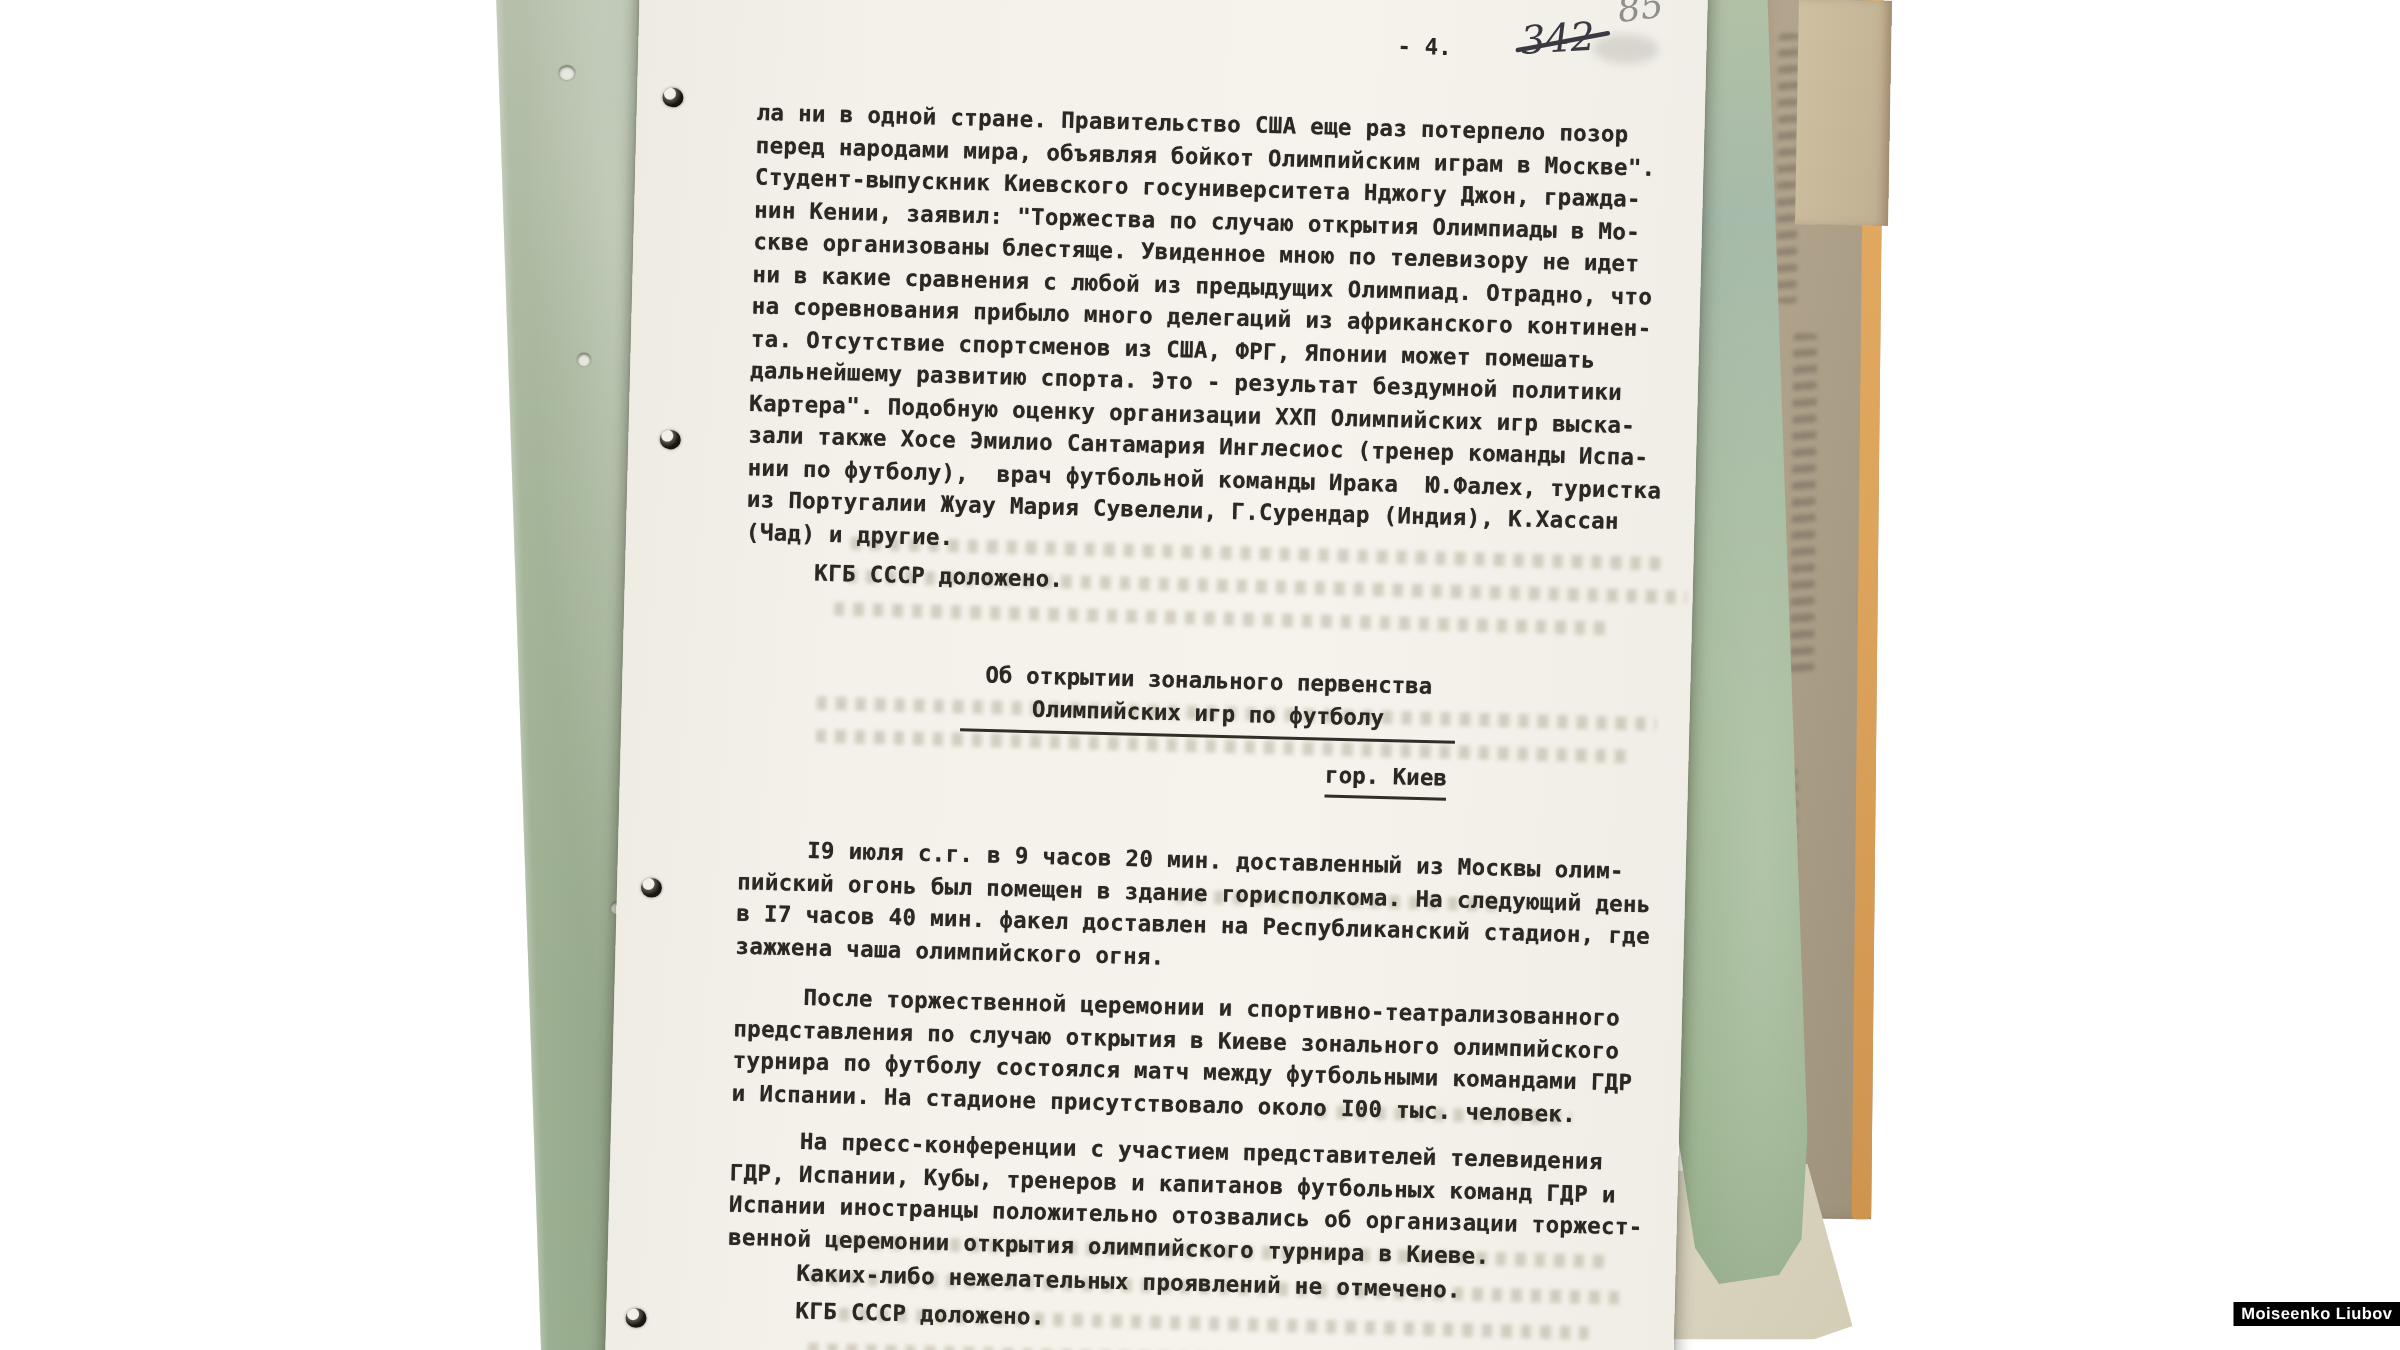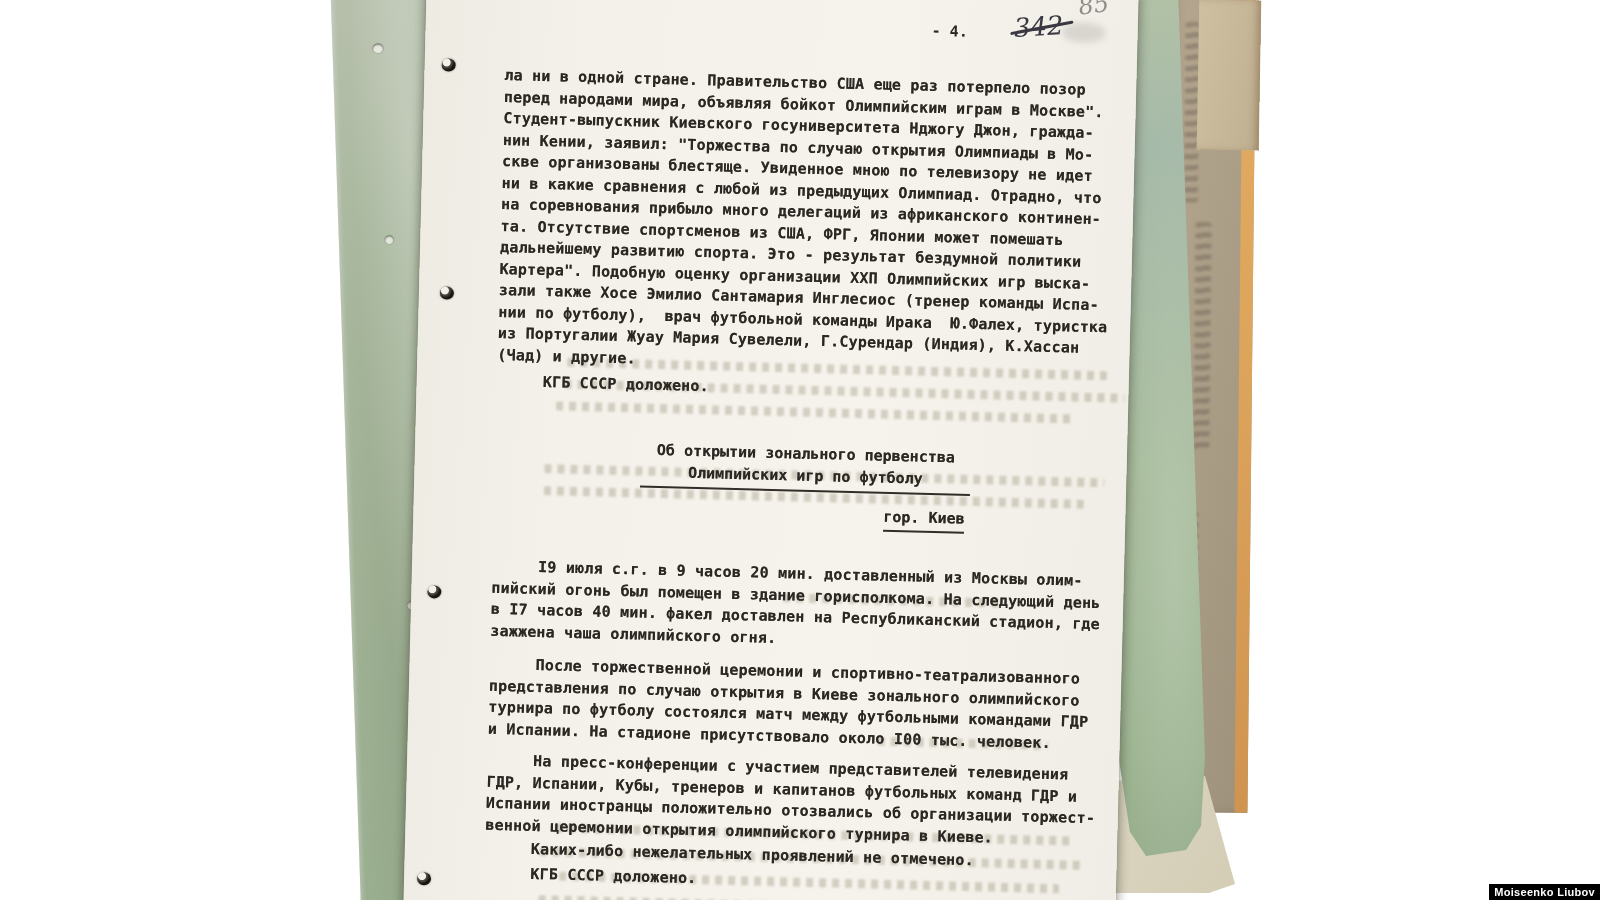--- a/index.html
+++ b/index.html
@@ -64,21 +64,21 @@
     color:#8f8e8c;transform:rotate(-9deg);}
   .smudge{position:absolute;left:636px;top:34px;width:44px;height:20px;border-radius:50%;
     background:#b9b7b2;opacity:.45;filter:blur(3px);}
   .phole{position:absolute;width:14px;height:13px;border-radius:50%;
     background:radial-gradient(circle at 35% 30%, #f2f0e8 0 28%, #55504a 34%, #17150f 60%);
     box-shadow:0 0 2px rgba(40,38,30,.5);}
   .ghost{position:absolute;height:9px;border-radius:2px;filter:blur(1.3px);opacity:.8;
     background:repeating-linear-gradient(90deg, rgba(148,136,112,.42) 0 7px, rgba(148,136,112,0) 7px 13px);}
 
   
-  .watermark{position:absolute;right:0;bottom:0;z-index:10;background:#000000;color:#ffffff;
+  .watermark{position:absolute;right:0;bottom:16px;z-index:10;background:#000000;color:#ffffff;
     font:bold 11px/16px "Liberation Sans", sans-serif;padding:0 5px;letter-spacing:.3px;}
 </style>
 </head>
 <body>
 
 <div class="scene">
 
   <div class="green-left">
     <span class="ghole" style="left:40px;top:70px;width:11px;height:10px;"></span>
     <span class="ghole" style="left:46px;top:262px;width:9px;height:9px;"></span>

